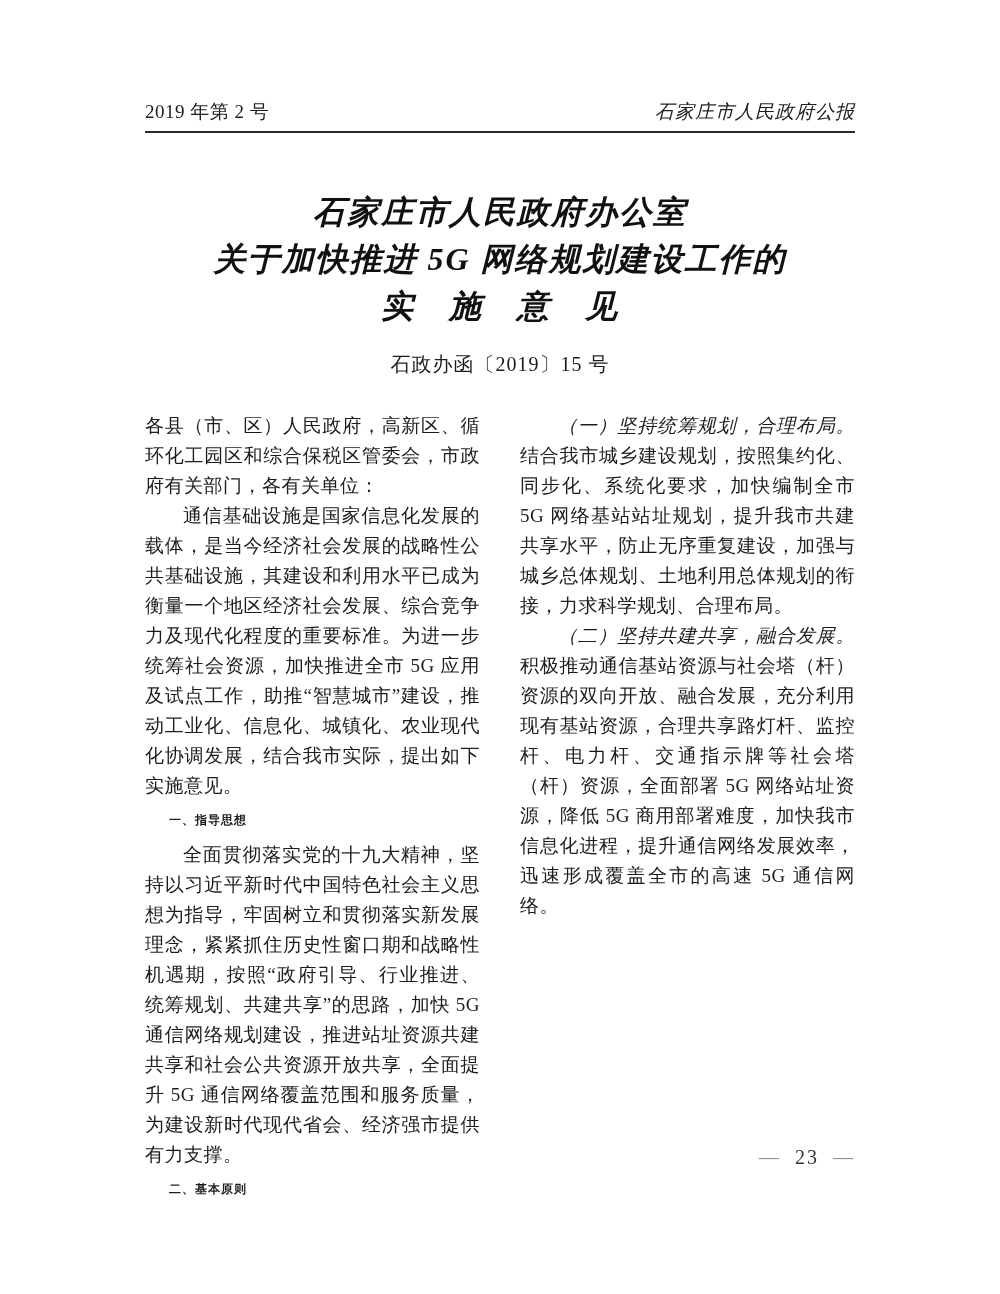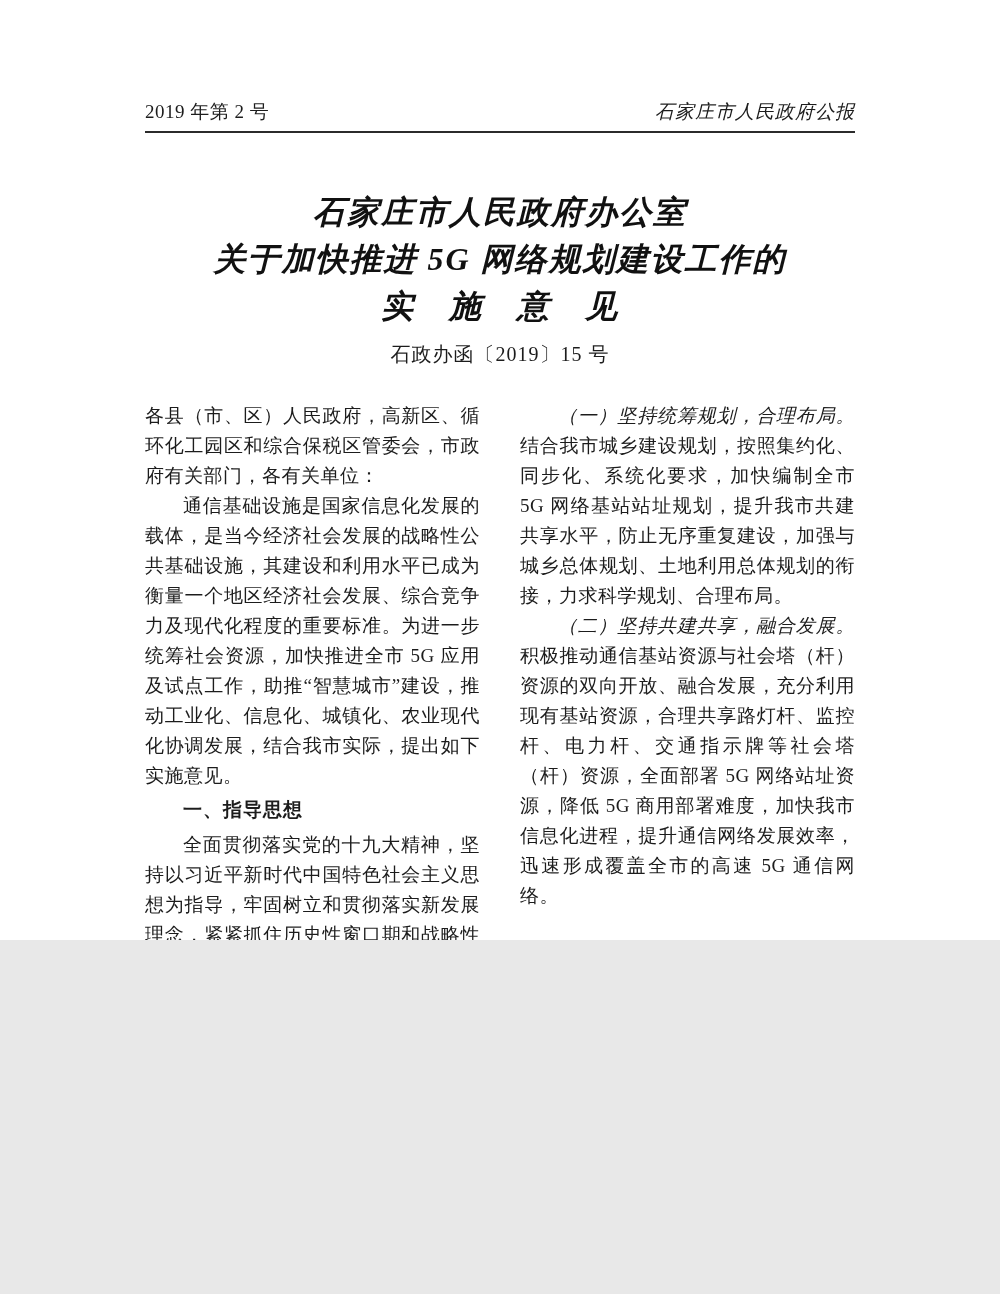--- a/index.html
+++ b/index.html
@@ -1,18 +1,18 @@
 <!DOCTYPE html>
 <html><head>
 <meta charset="utf-8">
 <style>
   html,body { margin:0; padding:0; background:#e8e8e8; }
   .page {
     position:relative;
-    width:1000px; height:940px;
+    width:1000px; height:1294px;
     margin:0 auto;
     background:#ffffff;
     font-family:"Liberation Serif","DejaVu Serif",serif;
     color:#1c1c1c;
     box-sizing:border-box;
     padding:100px 145px 0 145px;
     overflow:hidden;
   }
   .masthead {
     display:flex; justify-content:space-between; align-items:baseline;
@@ -20,36 +20,36 @@
   }
   .masthead-right { font-style:italic; letter-spacing:1px; }
   .masthead-left { letter-spacing:0.5px; }
   .header-rule { height:2px; background:#2b2b2b; margin-top:7px; }
 
   .title-block { text-align:center; margin-top:56px; }
   .title-line {
     font-size:32px; font-weight:bold; line-height:47px;
     letter-spacing:2px; color:#111;font-style:italic;
   }
-  .doc-number { font-size:20px; margin-top:11px; letter-spacing:1px; }
+  .doc-number { font-size:20px; margin-top:21px; letter-spacing:1px; }
 
   .columns { display:flex; gap:40px; margin-top:33px; }
   .col { width:342px; }
   .col p {
     margin:0;
     font-size:19px; line-height:30px;
     text-align:justify; text-justify:inter-character;
     text-indent:2em;
     letter-spacing:0.5px;
   }
   .col p.flush { text-indent:0; }
   .col p.heading {
     font-family:Liberation Sans, sans-serif;
     font-weight:bold;
-    font-size:19px;
+    font-size:12px;
     letter-spacing:1px;
     margin:4px 0 5px 0;
   }
   .lead { font-style:italic; }
 
   .page-number {
     position:absolute; right:145px; top:1146px;
     font-size:20px; letter-spacing:2px; color:#333;
     display:flex; gap:14px; align-items:center;
   }

